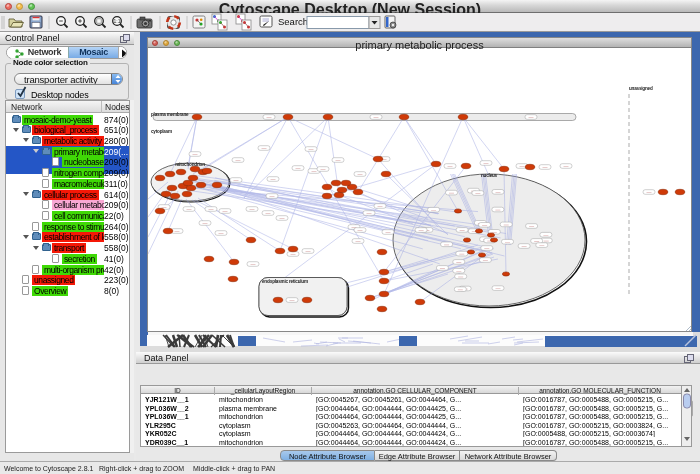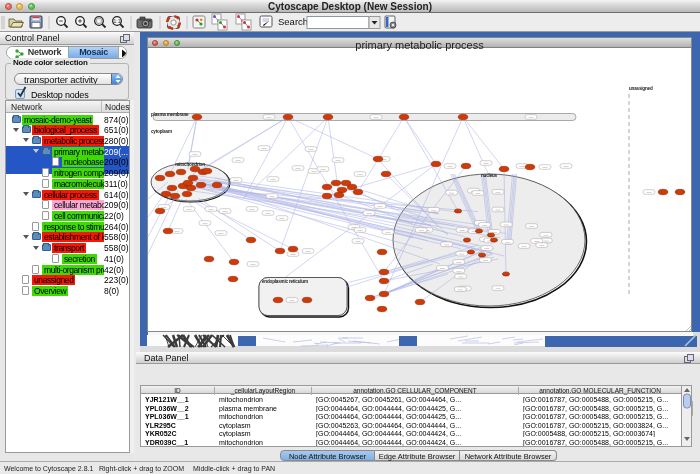--- a/index.html
+++ b/index.html
@@ -1,19 +1,19 @@
 <!DOCTYPE html>
 <html><head><meta charset="utf-8"><style>
 *{margin:0;padding:0;box-sizing:border-box;font-family:"Liberation Sans",sans-serif;}
 html,body{width:700px;height:474px;overflow:hidden;background:#e9e9e9;}
 #titlebar{position:absolute;left:0;top:0;width:700px;height:13px;
  background:linear-gradient(#f4f4f4,#d6d6d6 45%,#b9b9b9);border-bottom:1px solid #6e6e6e;}
 .light{position:absolute;top:3px;width:7px;height:7px;border-radius:50%;}
 #titlebar .t{position:absolute;left:0;right:0;top:1px;text-align:center;
- font-size:10px;font-weight:bold;color:#222;}
+ font-size:16px;font-weight:bold;color:#222;}
 #toolbar{position:absolute;left:0;top:13px;width:700px;height:19px;background:#eeedee;
  border-bottom:1px solid #9a9a9a;}
 #statusbar{position:absolute;left:0;top:461px;width:700px;height:13px;background:#e9e9e9;
  border-top:1px solid #aaa;font-size:7px;color:#222;}
 #statusbar span{position:absolute;top:3px;}
 #left{position:absolute;left:0;top:32px;width:134px;height:429px;background:#e7e7e7;}
 #cphead{position:absolute;left:0;top:0;width:134px;height:13px;
  background:linear-gradient(#fbfbfb,#d0d0d0);border-bottom:1px solid #999;
  font-size:9px;color:#111;padding:1px 0 0 5px;}
 #tabs{position:absolute;left:6px;top:14px;width:121px;height:13px;background:#fff;
@@ -220,21 +220,21 @@
 </div>
 <div class="trow" style="top:23.7px;">
 <div class="tri" style="left:7px;border-top-color:#555;"></div>
 <div class="fold" style="left:16px;"></div>
 <div class="lab" style="left:26px;background:#f51807;max-width:72px;">biological_process</div>
 <div class="num" style="">651(0)</div>
 </div>
 <div class="trow" style="top:34.4px;">
 <div class="tri" style="left:17px;border-top-color:#555;"></div>
 <div class="fold" style="left:26px;"></div>
-<div class="lab" style="left:36px;background:#f51807;max-width:62px;">metabolic process</div>
+<div class="lab" style="left:36px;background:#f51807;max-width:62px;">metabolic activity</div>
 <div class="num" style="">280(0)</div>
 </div>
 <div class="trow" style="top:45.2px;background:#2456c6;">
 <div class="tri" style="left:27px;border-top-color:#ccc;"></div>
 <div class="fold" style="left:36px;"></div>
 <div class="lab" style="left:46px;background:#3fd906;max-width:52px;">primary metabo</div>
 <div class="num" style="color:#fff;">209(...</div>
 </div>
 <div class="trow" style="top:55.9px;">
 <div class="file" style="left:46px;"></div>

